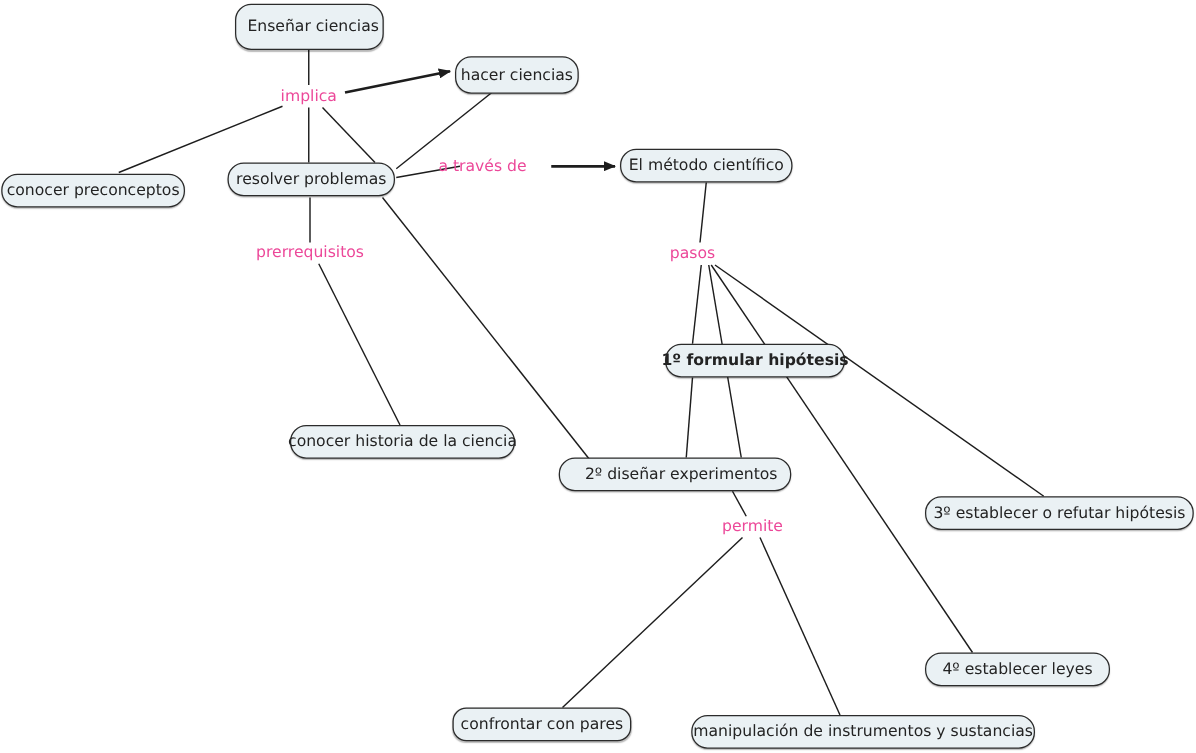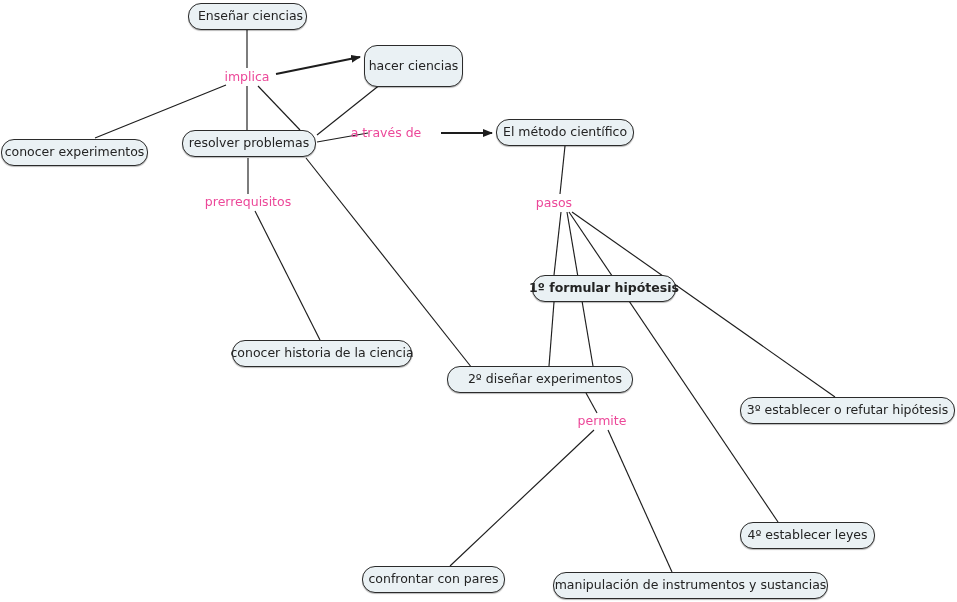--- a/index.html
+++ b/index.html
@@ -80,51 +80,51 @@
         <line x1="569" y1="212" x2="778" y2="522" stroke="#1d1d1d" stroke-width="1.15" shape-rendering="geometricPrecision"></line>
         <line x1="572" y1="212" x2="835" y2="397" stroke="#1d1d1d" stroke-width="1.15" shape-rendering="geometricPrecision"></line>
         <line x1="554" y1="302" x2="549" y2="366" stroke="#1d1d1d" stroke-width="1.15" shape-rendering="geometricPrecision"></line>
         <line x1="586" y1="393" x2="597" y2="413" stroke="#1d1d1d" stroke-width="1.15" shape-rendering="geometricPrecision"></line>
         <line x1="594" y1="430" x2="450" y2="566" stroke="#1d1d1d" stroke-width="1.15" shape-rendering="geometricPrecision"></line>
         <line x1="608" y1="430" x2="672" y2="572" stroke="#1d1d1d" stroke-width="1.15" shape-rendering="geometricPrecision"></line>
       </g>
   </svg>
 
   <div id="nodes-layer">
-      <div class="node" style="left: 188px; top: 3px; width: 119px; height: 27px; padding-left: 16px;">
+      <div class="node" style="left: 188px; top: 3px; width: 119px; height: 37px; padding-left: 16px;">
         <span>Enseñar ciencias</span>
       </div>
-      <div class="node" style="left: 364px; top: 45px; width: 99px; height: 42px;">
+      <div class="node" style="left: 364px; top: 45px; width: 99px; height: 30px;">
         <span>hacer ciencias</span>
       </div>
       <div class="node" style="left: 1px; top: 139px; width: 147px; height: 27px;">
-        <span>conocer experimentos</span>
+        <span>conocer preconceptos</span>
       </div>
       <div class="node" style="left: 182px; top: 130px; width: 134px; height: 27px;">
         <span>resolver problemas</span>
       </div>
       <div class="node" style="left: 496px; top: 119px; width: 138px; height: 27px;">
         <span>El método científico</span>
       </div>
       <div class="node" style="left: 232px; top: 340px; width: 180px; height: 27px;">
         <span>conocer historia de la ciencia</span>
       </div>
       <div class="node" style="left: 532px; top: 275px; width: 144px; height: 27px; font-weight: bold;">
         <span>1º formular hipótesis</span>
       </div>
       <div class="node" style="left: 447px; top: 366px; width: 186px; height: 27px; justify-content: flex-end;">
         <span>2º diseñar experimentos</span>
       </div>
       <div class="node" style="left: 740px; top: 397px; width: 215px; height: 27px;">
         <span>3º establecer o refutar hipótesis</span>
       </div>
-      <div class="node" style="left: 740px; top: 522px; width: 135px; height: 27px;">
+      <div class="node" style="left: 740px; top: 522px; width: 148px; height: 27px;">
         <span>4º establecer leyes</span>
       </div>
-      <div class="node" style="left: 362px; top: 566px; width: 143px; height: 27px;">
+      <div class="node" style="left: 362px; top: 566px; width: 143px; height: 27px; border-radius: 11px;">
         <span>confrontar con pares</span>
       </div>
       <div class="node" style="left: 553px; top: 572px; width: 275px; height: 27px;">
         <span>manipulación de instrumentos y sustancias</span>
       </div>
     </div>
   <div id="labels-layer">
       <div class="link-label" style="left: 247px; top: 77px;">implica</div>
       <div class="link-label" style="left: 386px; top: 133px;">a través de</div>
       <div class="link-label" style="left: 248px; top: 202px;">prerrequisitos</div>

